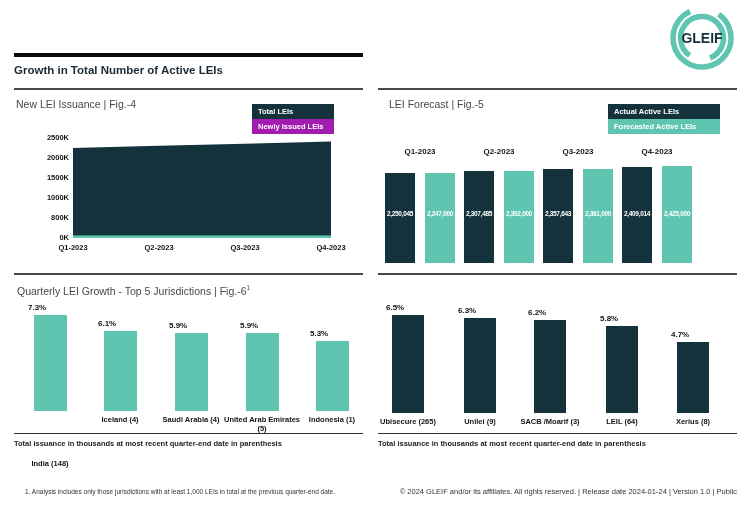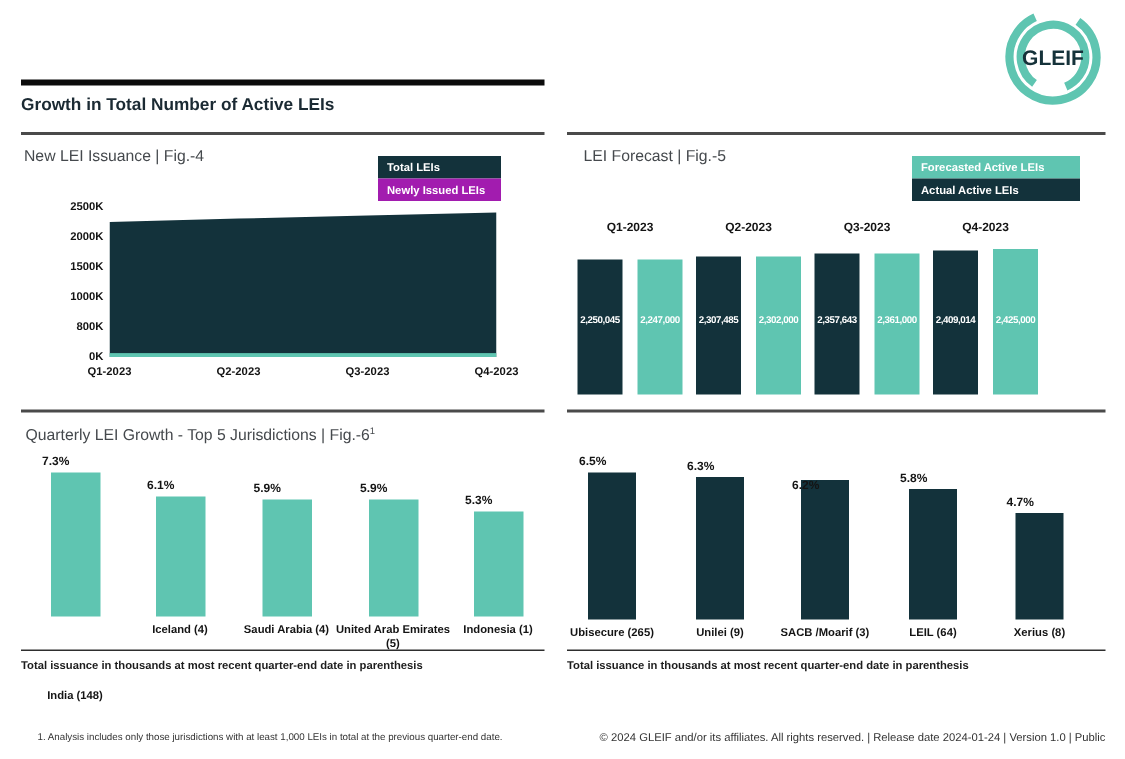--- a/index.html
+++ b/index.html
@@ -70,22 +70,22 @@
         <div class="x-label" style="left: 29px; top: 153px; width: 60px;">Q1-2023</div>
         <div class="x-label" style="left: 115px; top: 153px; width: 60px;">Q2-2023</div>
         <div class="x-label" style="left: 201px; top: 153px; width: 60px;">Q3-2023</div>
         <div class="x-label" style="left: 287px; top: 153px; width: 60px;">Q4-2023</div>
       </div>
   </div>
 
   <div class="panel" id="panel-fig5">
     <div class="fig-title" style="left:11px;top:8px;">LEI Forecast | Fig.-5</div>
     <div class="legend" style="left:230px;top:14px;width:112px;">
+        <div class="row" style="background: rgb(19, 50, 59);">Actual Active LEIs</div>
         <div class="row" style="background: rgb(95, 197, 177);">Forecasted Active LEIs</div>
-        <div class="row" style="background: rgb(19, 50, 59);">Actual Active LEIs</div>
       </div>
     <div class="abs" style="left:0;top:0;width:359px;height:178px;" id="fig5-chart">
         <div class="q-label" style="left: 12px; top: 57px; width: 60px;">Q1-2023</div>
         <div class="bar" style="left: 7px; top: 83px; width: 30px; height: 90px; background: rgb(19, 50, 59);">
           <div class="val">2,250,045</div>
         </div>
         <div class="bar" style="left: 47px; top: 83.1px; width: 30px; height: 89.9px; background: rgb(95, 197, 177);">
           <div class="val">2,247,000</div>
         </div>
         <div class="q-label" style="left: 91px; top: 57px; width: 60px;">Q2-2023</div>
@@ -137,21 +137,21 @@
 
   <div class="panel" id="panel-fig7">
     <div class="abs" style="left:0;top:0;width:359px;height:184px;" id="fig7-chart">
         <div class="bar" style="left: 14px; top: 40px; width: 32px; height: 98px; background: rgb(19, 50, 59);"></div>
         <div class="pct-label" style="left: 8px; top: 28px; width: 44px;">6.5%</div>
         <div class="cat-label" style="left: -8px; top: 142px; width: 76px;">Ubisecure (265)</div>
         <div class="bar" style="left: 86px; top: 43px; width: 32px; height: 95px; background: rgb(19, 50, 59);"></div>
         <div class="pct-label" style="left: 80px; top: 31px; width: 44px;">6.3%</div>
         <div class="cat-label" style="left: 64px; top: 142px; width: 76px;">Unilei (9)</div>
         <div class="bar" style="left: 156px; top: 44.5px; width: 32px; height: 93.5px; background: rgb(19, 50, 59);"></div>
-        <div class="pct-label" style="left: 150px; top: 32.5px; width: 44px; margin-top: 11px;">6.2%</div>
+        <div class="pct-label" style="left: 150px; top: 32.5px; width: 44px;">6.2%</div>
         <div class="cat-label" style="left: 134px; top: 142px; width: 76px;">SACB /Moarif (3)</div>
         <div class="bar" style="left: 228px; top: 50.6px; width: 32px; height: 87.4px; background: rgb(19, 50, 59);"></div>
         <div class="pct-label" style="left: 222px; top: 38.6px; width: 44px;">5.8%</div>
         <div class="cat-label" style="left: 206px; top: 142px; width: 76px;">LEIL (64)</div>
         <div class="bar" style="left: 299px; top: 67.1px; width: 32px; height: 70.9px; background: rgb(19, 50, 59);"></div>
         <div class="pct-label" style="left: 293px; top: 55.1px; width: 44px;">4.7%</div>
         <div class="cat-label" style="left: 277px; top: 142px; width: 76px;">Xerius (8)</div>
       </div>
     <div class="panel-footline" style="top:158px;"></div>
     <div class="panel-footnote" style="top:164px;">Total issuance in thousands at most recent quarter-end date in parenthesis</div>

